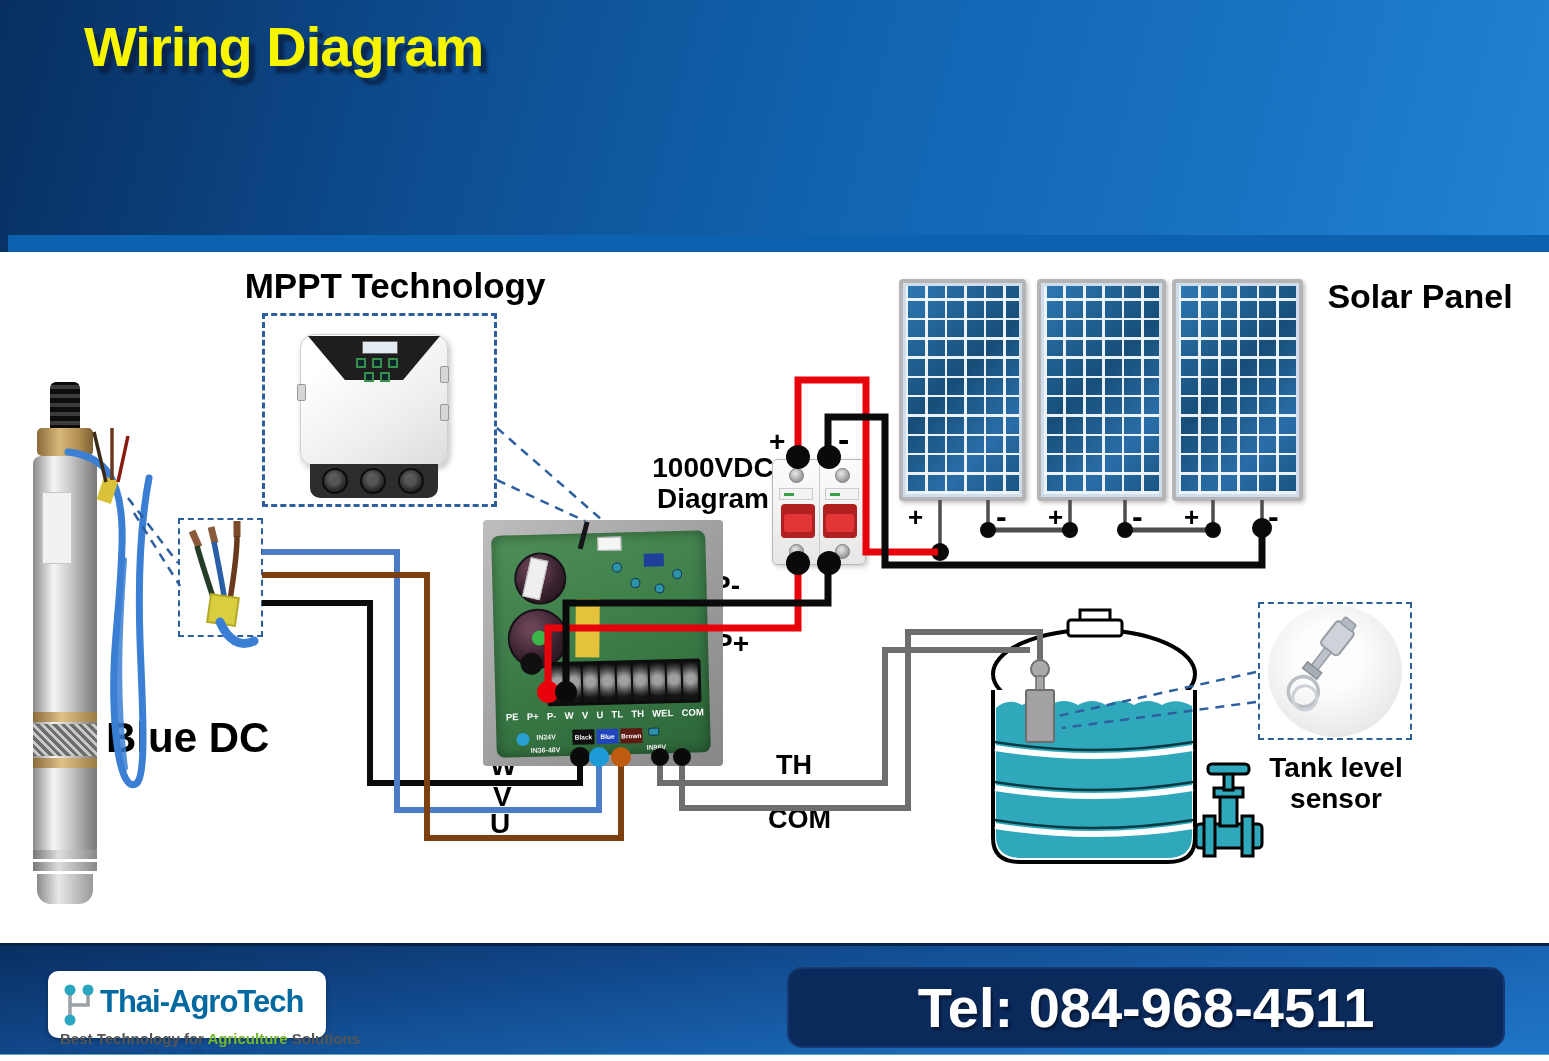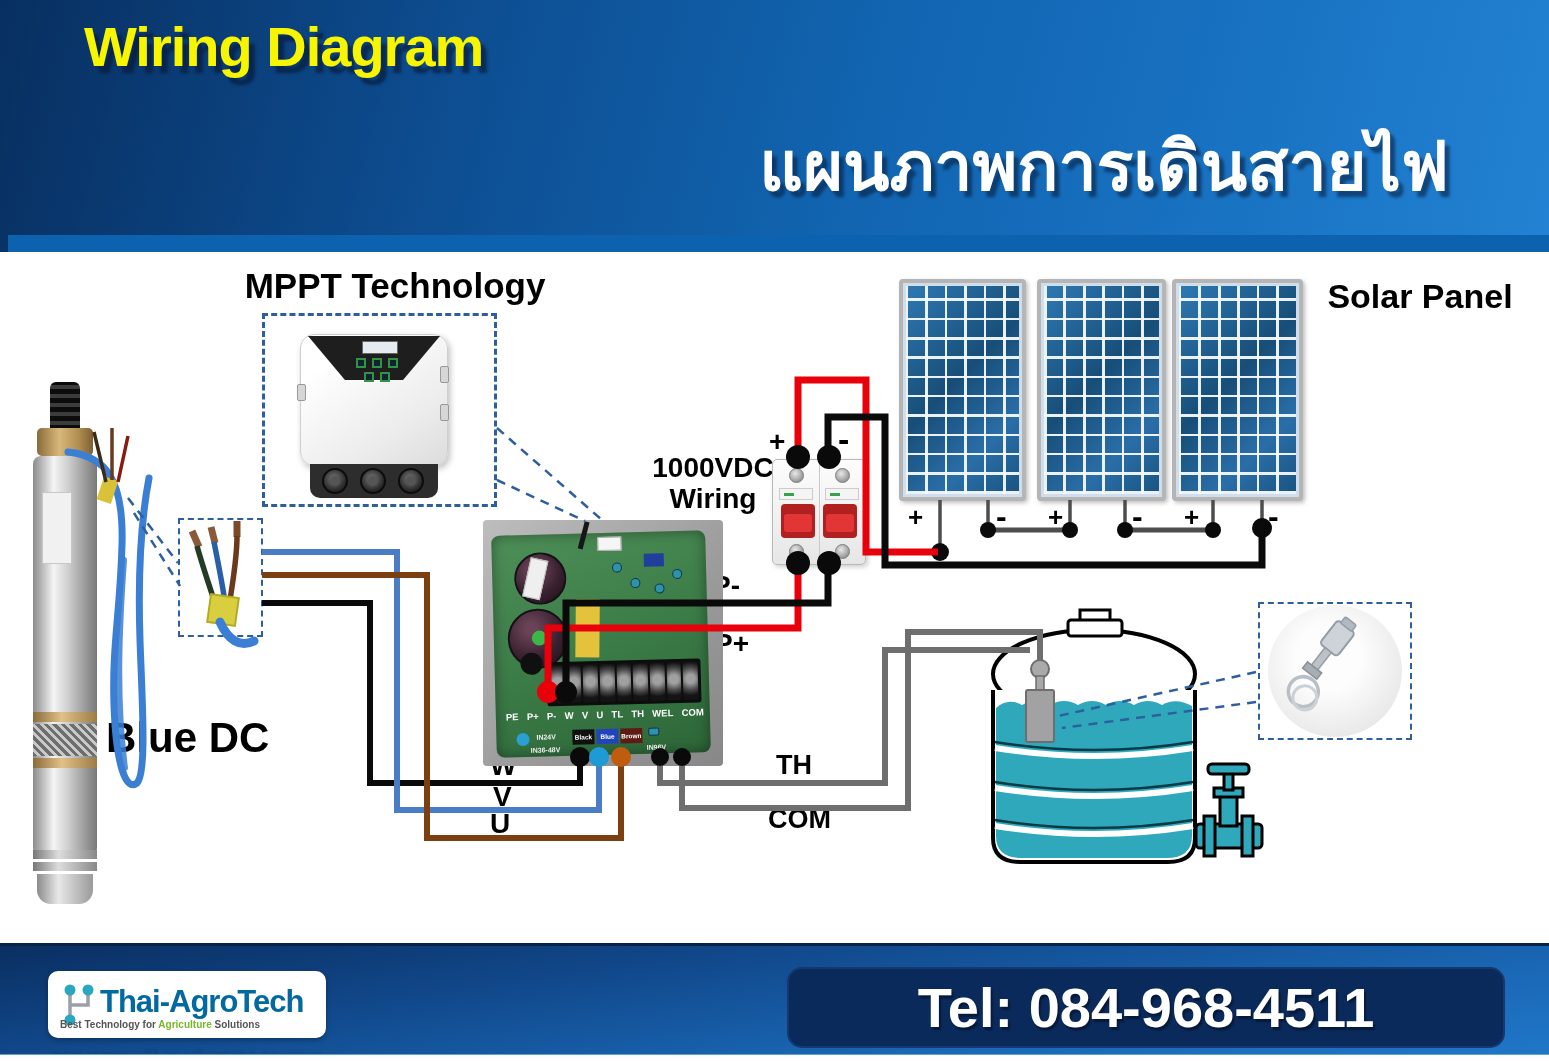--- a/index.html
+++ b/index.html
@@ -100,41 +100,40 @@
                    background:radial-gradient(circle at 45% 40%, #fdfdfd 30%, #e6e6e6 80%, #d8d8d8 100%); }
 
   
   .footer { position:absolute; left:0; top:943px; width:1549px; height:111px;
             background:linear-gradient(172deg,#0a2f62 0%,#11498c 35%,#1a67b5 72%,#2076c8 100%);
             border-top:3px solid #08234a; }
   .footer-strip { position:absolute; left:0; top:1054px; width:1549px; height:7px; background:#fdfeff; border-top:1px solid #5fa8b8; }
   .logo-box { position:absolute; left:48px; top:971px; width:278px; height:67px; background:#fff; border-radius:10px;
               box-shadow:0 2px 5px rgba(0,0,0,.3); }
   .logo-title { position:absolute; left:52px; top:13px; font-size:31px; font-weight:bold; color:#0369a1; letter-spacing:-1px; }
-  .logo-tag { position:absolute; left:12px; top:48px; font-size:10px; font-weight:bold; color:#555; white-space:nowrap;text-align:center; }
+  .logo-tag { position:absolute; left:12px; top:59px; font-size:15px; font-weight:bold; color:#555; white-space:nowrap;text-align:center; }
   .logo-tag .green { color:#76b82a; }
   .logo-reflect { position:absolute; left:48px; top:1040px; width:278px; height:24px; overflow:hidden;
                   transform:scaleY(-1); opacity:.22; filter:blur(1px); color:#07203f;
                   font-size:13.5px; font-weight:bold; text-align:center; }
   .tel-box { position:absolute; left:787px; top:967px; width:718px; height:81px; background:#0b2a5c;
              border-radius:15px; border:2px solid #14386f; }
   .tel-text { position:absolute; width:100%; text-align:center; line-height:77px; color:#fff;
               font-size:56px; font-weight:bold; text-shadow:2px 3px 2px rgba(0,0,0,.4); }
 
   svg.overlay { position:absolute; left:0; top:0; pointer-events:none; }
 </style>
 </head>
 <body>
 
 <div class="stage">
 
   <div class="header">
     <div class="header-band"></div>
     <div class="main-title">Wiring Diagram</div>
-    <div class="thai-title">แผนภาพการเดินสายไฟ</div>
   </div>
 
   <div class="lbl" style="left:230px; top:266px; width:330px; text-align:center; font-size:35px;">MPPT Technology</div>
   <div class="dashbox" style="left:262px; top:313px; width:235px; height:194px;"></div>
   <div class="device">
     <div class="dev-body"></div>
     <div class="dev-top"></div>
     <div class="dev-lcd"></div>
     <div class="dev-btn" style="left:56px; top:28px;"></div>
     <div class="dev-btn" style="left:72px; top:28px;"></div>
@@ -165,21 +164,21 @@
     </div>
   <div class="lbl" style="left:908px;  top:502px; font-size:26px;">+</div>
   <div class="lbl" style="left:996px;  top:498px; font-size:32px;">-</div>
   <div class="lbl" style="left:1048px; top:502px; font-size:26px;">+</div>
   <div class="lbl" style="left:1132px; top:498px; font-size:32px;">-</div>
   <div class="lbl" style="left:1184px; top:502px; font-size:26px;">+</div>
   <div class="lbl" style="left:1268px; top:498px; font-size:32px;">-</div>
 
   <div class="lbl" style="left:645px; top:452px; width:136px; text-align:center; font-size:28px; line-height:31px;">
     <div>1000VDC</div>
-    <div>Wiring</div>
+    <div>Diagram</div>
   </div>
   <div class="lbl" style="left:769px; top:426px; font-size:28px;">+</div>
   <div class="lbl" style="left:838px; top:420px; font-size:34px;">-</div>
   <div class="breaker">
     <div class="brk-div"></div>
     <div class="brk-screw" style="left:16px; top:8px;"></div>
     <div class="brk-screw" style="left:62px; top:8px;"></div>
     <div class="brk-screw" style="left:16px; top:84px;"></div>
     <div class="brk-screw" style="left:62px; top:84px;"></div>
     <div class="brk-label" style="left:6px;"></div>
@@ -256,20 +255,24 @@
       <div class="chip" style="left:124px; background:#5e1b14;">Brown</div>
       <div class="ptag" style="left:40px; top:199px;">IN24V</div>
       <div class="ptag" style="left:34px; top:212px;">IN36-48V</div>
       <div class="ptag" style="left:150px; top:212px;">IN96V</div>
       <div class="tealdot" style="left:152px; top:196px; width:11px; height:8px; border-radius:2px;"></div>
     </div>
   </div>
 
   <div class="dashbox" style="left:1258px; top:602px; width:154px; height:138px; border-width:2.5px;"></div>
   <div class="sensor-circle"></div>
+  <div class="lbl" style="left:1256px; top:752px; width:160px; text-align:center; font-size:28px; line-height:31px;">
+    <div>Tank level</div>
+    <div>sensor</div>
+  </div>
 
   <div class="footer"></div>
   <div class="logo-box">
     <svg width="48" height="50" style="position:absolute; left:8px; top:8px;">
       <path d="M14,12 L14,40 M14,26 L32,26 L32,13" stroke="#9aa0a6" stroke-width="3.5" fill="none"></path>
       <circle cx="14" cy="11" r="5.5" fill="#2aa7c0"></circle>
       <circle cx="14" cy="41" r="5.5" fill="#2aa7c0"></circle>
       <circle cx="32" cy="11" r="5.5" fill="#2aa7c0"></circle>
     </svg>
     <div class="logo-title">Thai-AgroTech</div>

